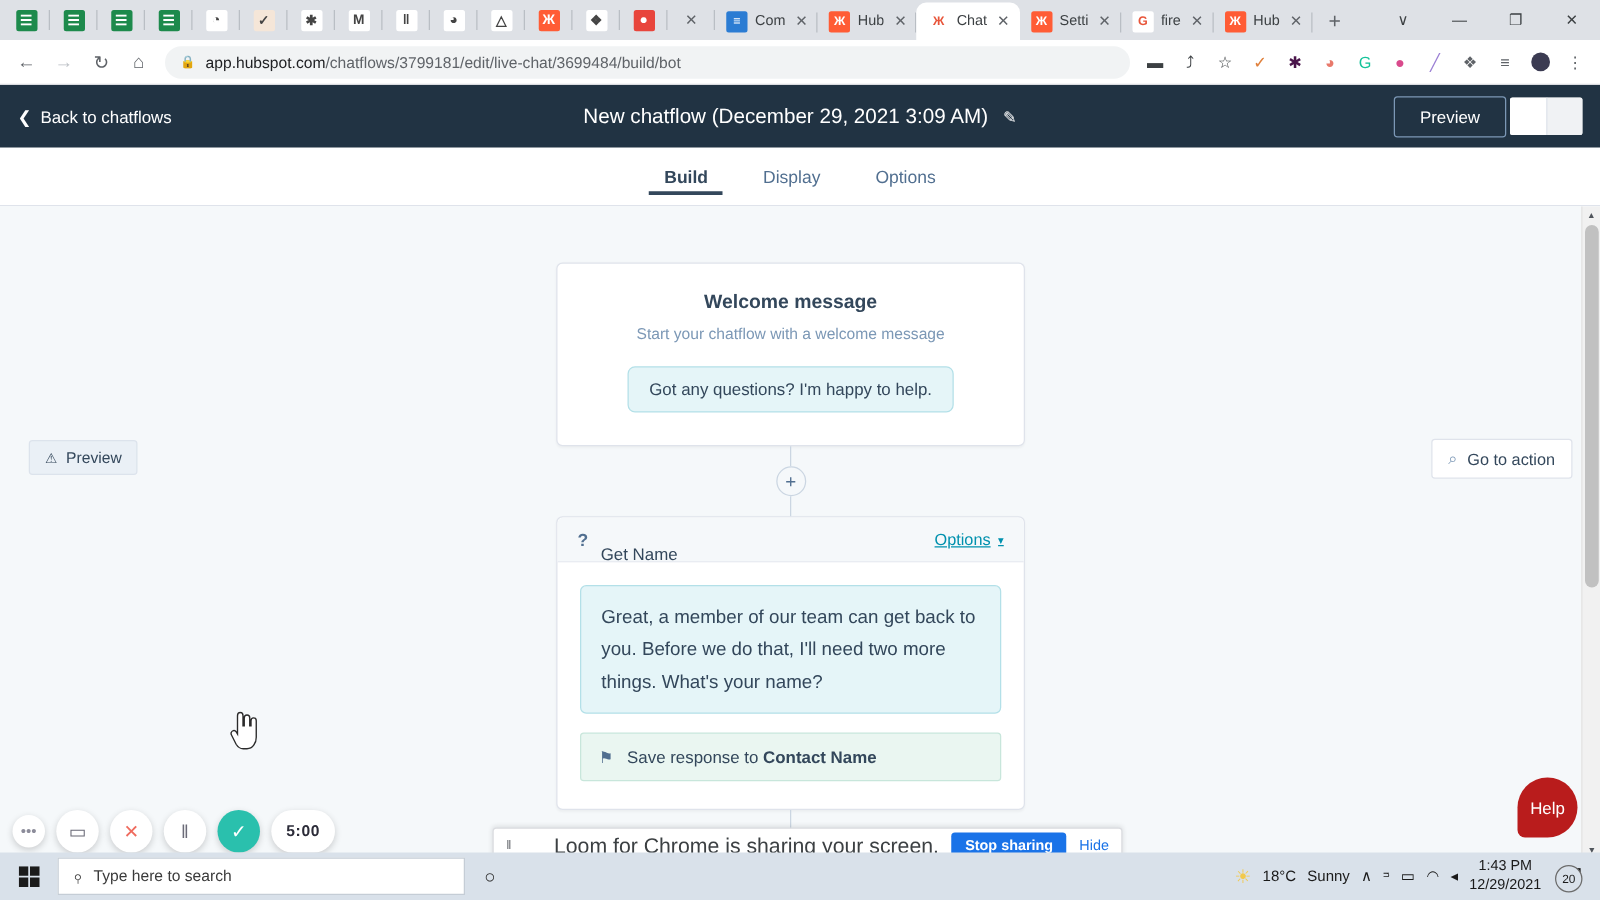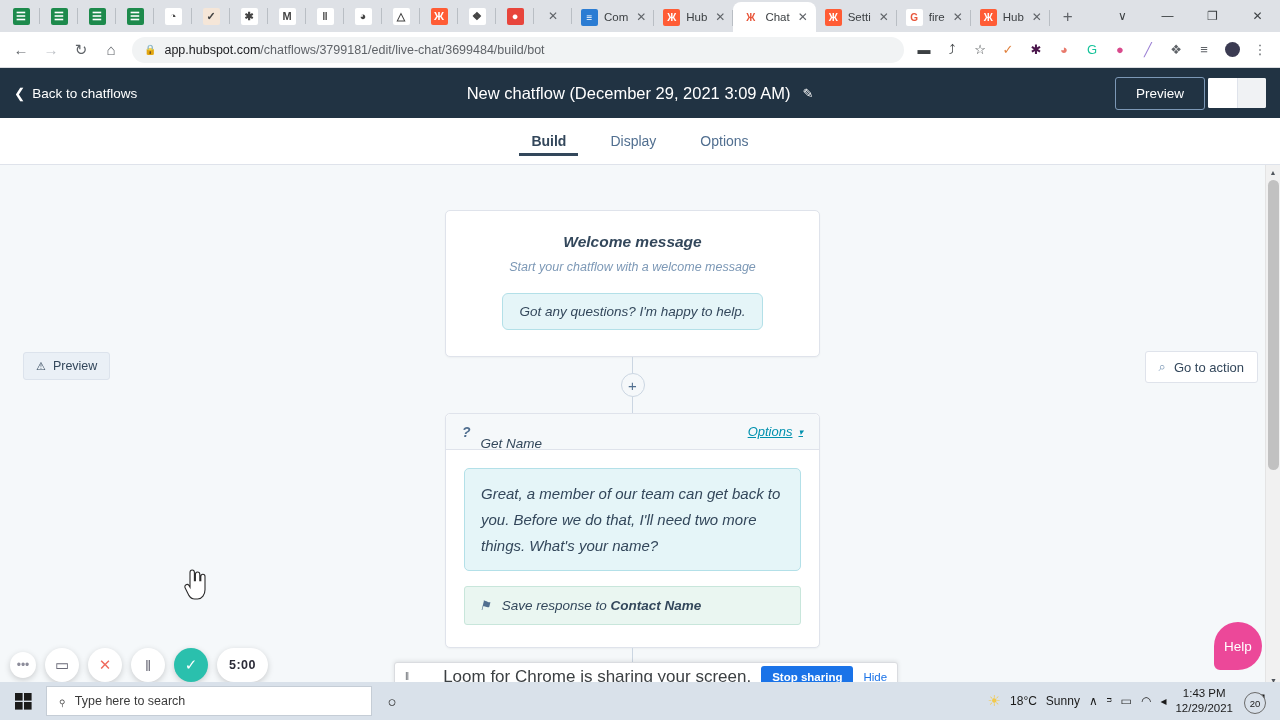--- a/index.html
+++ b/index.html
@@ -163,21 +163,20 @@
     padding: 7px 13px; display: flex; align-items: center; gap: 8px;
     font-size: 13px; color: #33475b;
   }
 
   .flow {
     position: absolute; left: 445px; top: 45px; width: 375px;
   }
   .card {
     background: #fff; border: 1px solid #dfe3eb; border-radius: 5px;
     box-shadow: 0 1px 2px rgba(0,0,0,.04);
-    font-style: italic;
   }
   .card-welcome { padding: 22px 24px 26px; text-align: center; }
   .wc-title { font-size: 15.5px; font-weight: bold; color: #33475b; margin-bottom: 9px; }
   .wc-sub { font-size: 12.5px; color: #7c98b6; margin-bottom: 19px; }
   .bubble {
     display: inline-block; background: #e5f5f8; border: 1px solid #b3e0e8;
     border-radius: 6px; padding: 10px 16px;
     font-size: 13.5px; color: #33475b; text-align: left;
   }
   .connector {
@@ -212,21 +211,21 @@
     margin-top: 15px; background: #eaf6f1; border: 1px solid #c8e6db;
     border-radius: 3px; padding: 11px 14px;
     display: flex; align-items: center; gap: 11px;
     font-size: 13.5px; color: #33475b;
   }
 
   .cursor { position: absolute; left: 182px; top: 404px; width: 26px; height: 32px; }
 
   .help-fab {
     position: absolute; right: 18px; bottom: 18px;
-    width: 48px; height: 48px; background: #ec4899;
+    width: 48px; height: 48px; background: #b91c1c;
     border-radius: 24px 24px 24px 6px;
     display: flex; align-items: center; justify-content: center;
     color: #fff; font-size: 13.5px;
   }
 
   .scrollbar {
     position: absolute; right: 0; top: 0; width: 15px; height: 100%;
     background: #f1f1f1; border-left: 1px solid #e4e4e4;
   }
   .sb-arrow {

